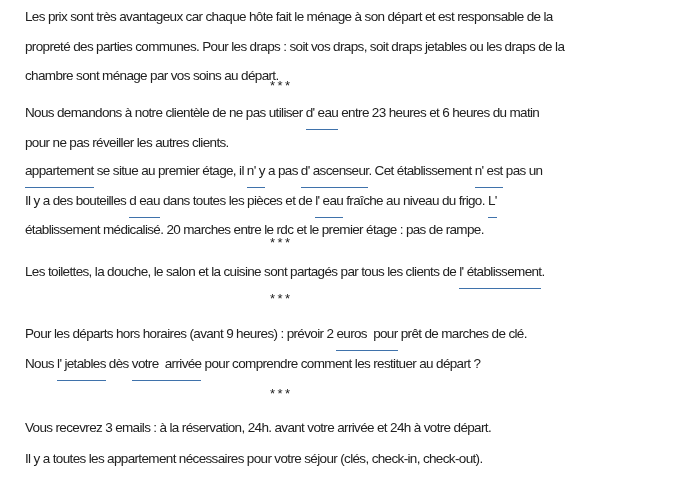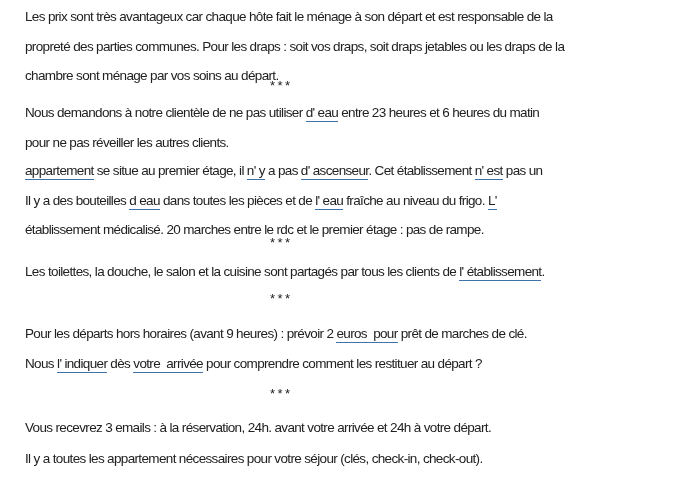--- a/index.html
+++ b/index.html
@@ -23,21 +23,21 @@
     font-size:13.5px;
     letter-spacing:-0.65px;
   }
   .para .line{
     height:29.5px;
     line-height:29.5px;
     white-space:pre;
   }
   .u{
     border-bottom:1.5px solid var(--underline-color);
-    padding-bottom:1px;
+    padding-bottom:9px;
     text-align:right;
   }
   .sep{
     height:24px;
     line-height:24px;
     padding-left:245px;
     letter-spacing:2.5px;
     font-size:13px;
     white-space:pre;
   }
@@ -76,21 +76,21 @@
     </div>
     <div class="sep b4">***</div>
     <div class="para b5">
       <div class="line"><span>Les toilettes, la douche, le salon et la cuisine sont partagés par tous les clients de </span><span class="u">l' établissement</span><span>.</span></div>
     </div>
     <div class="sep b6">***</div>
     <div class="para b7">
       <div class="line"><span>Pour les départs hors horaires (avant 9 heures) : prévoir 2 </span><span class="u">euros&nbsp; pour</span><span> prêt de marches de clé.</span></div>
     </div>
     <div class="para b8">
-      <div class="line"><span>Nous </span><span class="u">l' indiquer</span><span> dès </span><span class="u">votre&nbsp; arrivée</span><span> pour comprendre comment les restituer au départ ?</span></div>
+      <div class="line"><span>Nous </span><span class="u">l' jetables</span><span> dès </span><span class="u">votre&nbsp; arrivée</span><span> pour comprendre comment les restituer au départ ?</span></div>
     </div>
     <div class="sep b9">***</div>
     <div class="para b10">
       <div class="line"><span>Vous recevrez 3 emails : à la réservation, 24h. avant votre arrivée et 24h à votre départ.</span></div>
     </div>
     <div class="para b11">
       <div class="line"><span>Il y a toutes les appartement nécessaires pour votre séjour (clés, check-in, check-out).</span></div>
     </div>
   </div>
 

